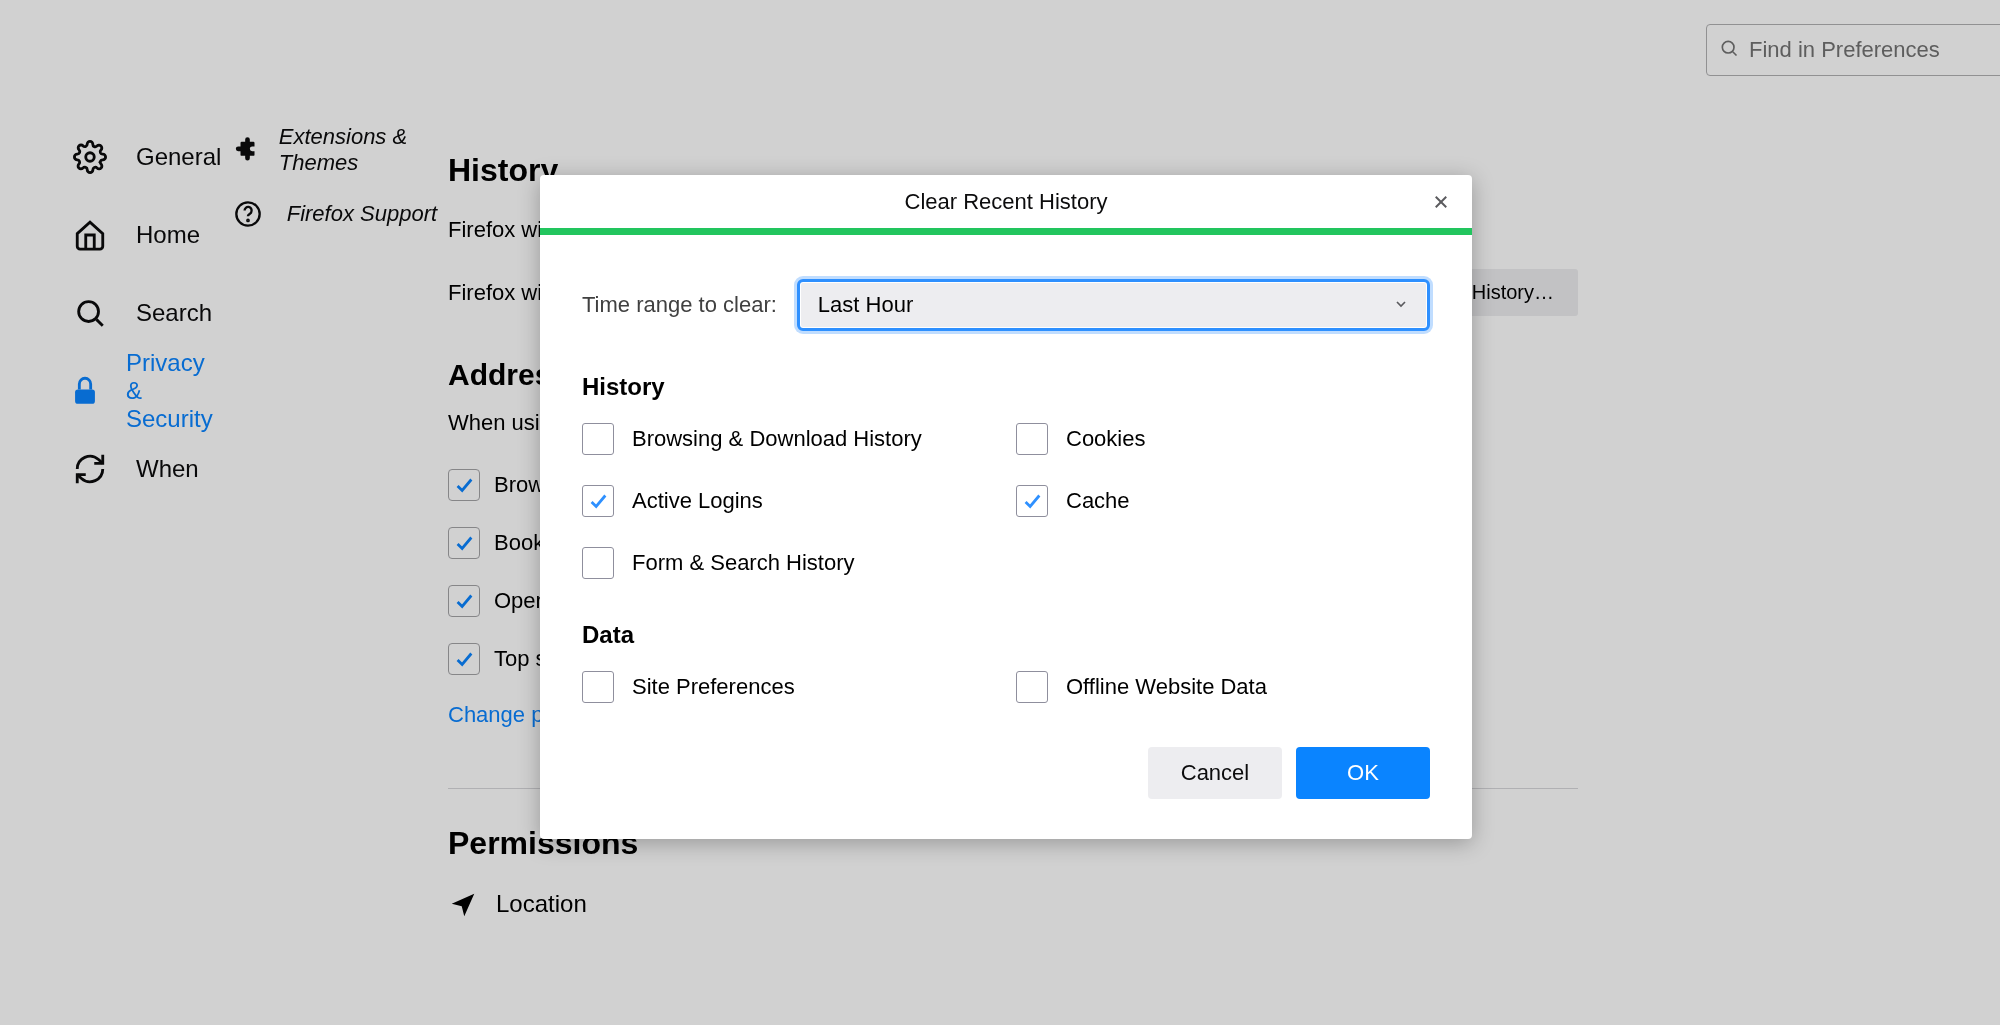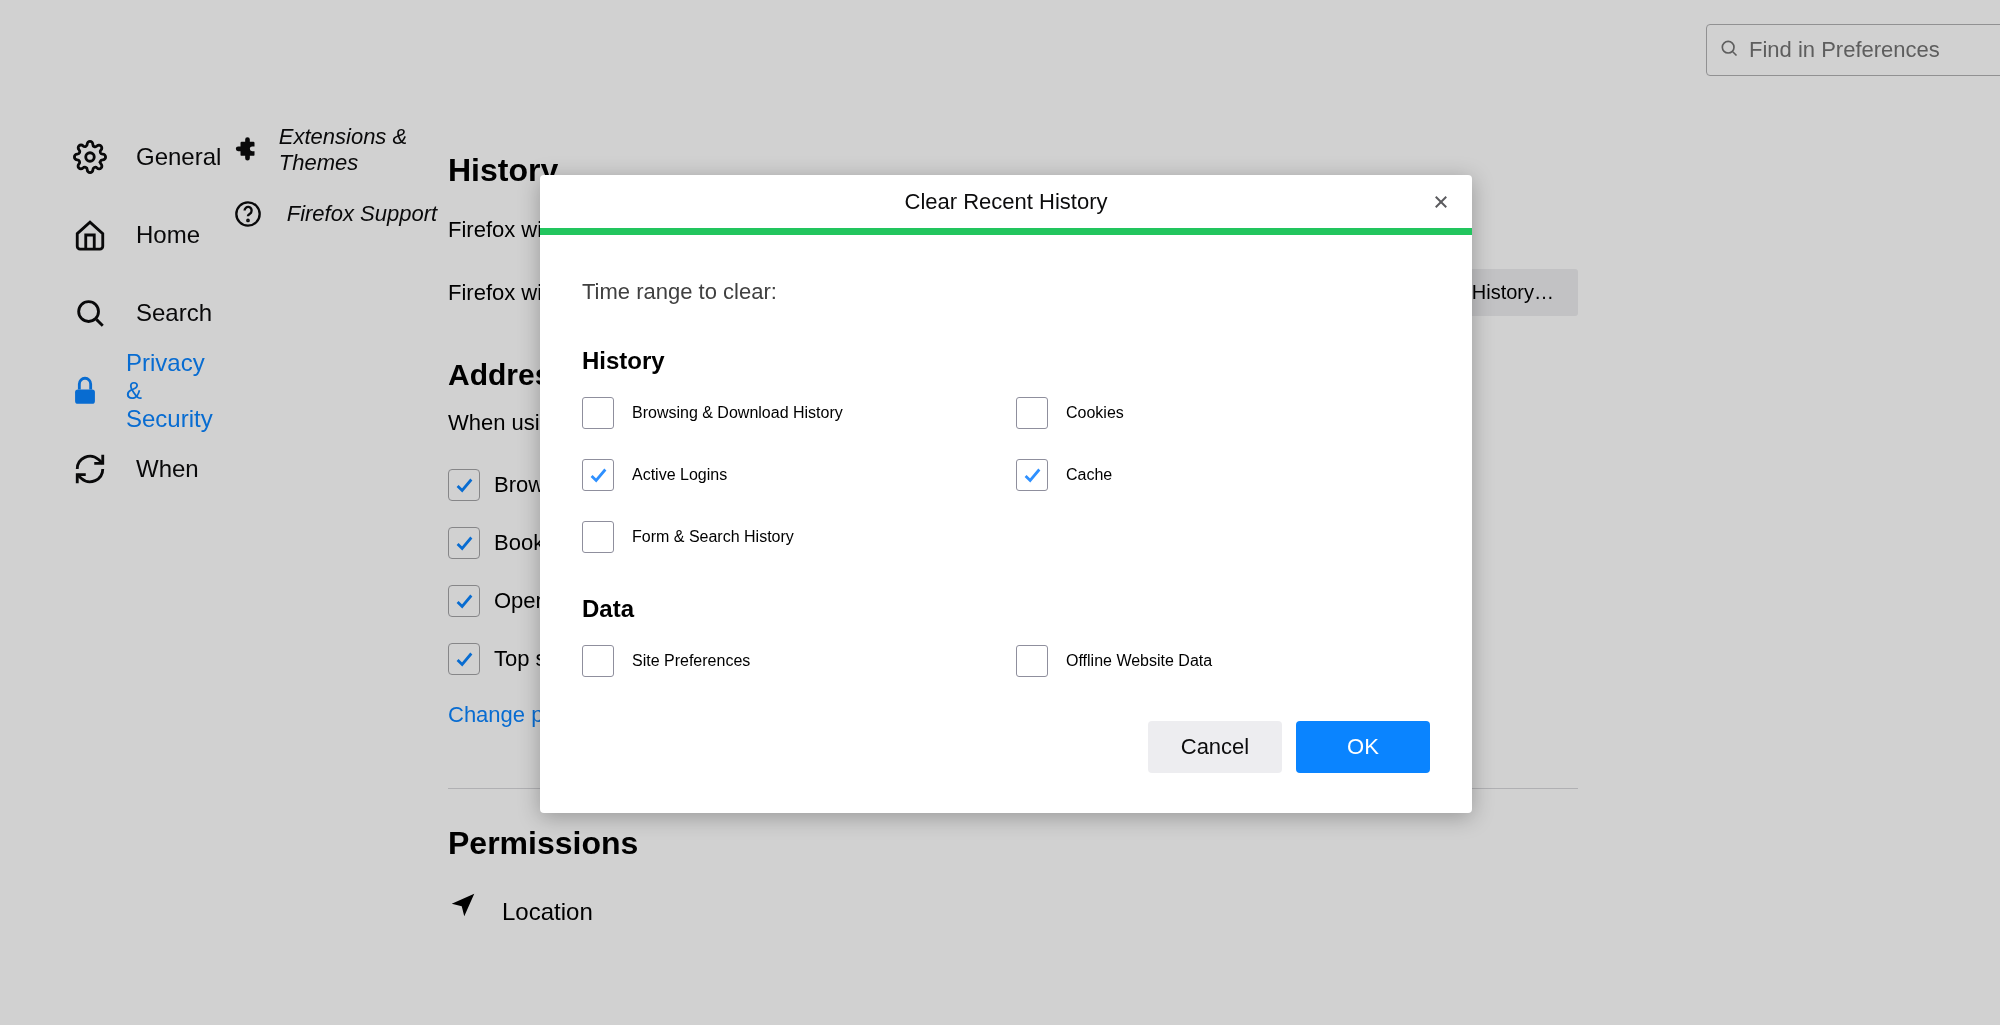--- a/index.html
+++ b/index.html
@@ -35,36 +35,36 @@
 
   h2 { font-size: 30px; font-weight: 700; margin-top: 42px; margin-bottom: 18px; }
   .sub { font-size: 22px; margin-bottom: 20px; }
   .chk-row { display: flex; align-items: center; height: 58px; font-size: 22px; }
   .chk { width: 32px; height: 32px; border: 1px solid #a4a4a7; border-radius: 4px; margin-right: 14px; display: inline-flex; align-items: center; justify-content: center; background: #fff; }
   .chk svg { width: 22px; height: 22px; stroke: #0a84ff; }
   .link { color: #0a84ff; font-size: 22px; cursor: pointer; margin-top: 14px; display: inline-block; }
   hr { border: none; border-top: 1px solid #d7d7db; margin: 60px 0 36px; }
 
   .perm-row { display: flex; justify-content: space-between; align-items: center; margin-top: 24px; }
-  .perm-left { display: flex; align-items: flex-end; gap: 24px; font-size: 24px; }
+  .perm-left { display: flex; align-items: flex-start; gap: 18px; font-size: 24px; }
   .perm-left svg { width: 30px; height: 30px; }
 
   
   .dialog { position: absolute; top: 175px; left: 540px; width: 932px; background: #fff; border-radius: 4px; z-index: 10; box-shadow: 0 4px 22px rgba(0,0,0,0.28); }
   .dlg-head { height: 60px; display: flex; align-items: center; justify-content: center; position: relative; border-bottom: 7px solid #22c55e; font-size: 22px; color: #0c0c0d; }
   .dlg-close { position: absolute; right: 18px; top: 50%; transform: translateY(-50%); width: 26px; height: 26px; color: #5a5a5e; cursor: pointer; display: flex; align-items: center; justify-content: center; }
   .dlg-body { padding: 44px 42px 40px; }
   .dlg-row { display: flex; align-items: center; gap: 20px; }
   .dlg-label { font-size: 22px; color: #404040; }
   .select { flex: 1; height: 52px; border: 3px solid #2e90ff; border-radius: 6px; box-shadow: 0 0 0 1px #fff inset, 0 0 0 3px rgba(46,144,255,0.3); display: flex; align-items: center; justify-content: space-between; padding: 0 18px; font-size: 22px; background: #ededf0; cursor: pointer; }
   .select .chev { color: #5a5a5e; }
   .sect { margin-top: 42px; }
   .sect h3 { font-size: 24px; font-weight: 700; margin-bottom: 22px; }
   .grid { display: grid; grid-template-columns: 1fr 1fr; row-gap: 30px; column-gap: 20px; }
-  .opt { display: flex; align-items: center; gap: 18px; font-size: 16px; }
+  .opt { display: flex; align-items: center; gap: 18px; font-size: 22px; }
   .cb { width: 32px; height: 32px; border: 1px solid #8f8f9d; border-radius: 3px; display: inline-flex; align-items: center; justify-content: center; background: #fff; cursor: pointer; }
   .cb svg { width: 22px; height: 22px; stroke: #2e90ff; display: none; }
   .cb.checked svg { display: block; }
   .dlg-foot { display: flex; justify-content: flex-end; gap: 14px; margin-top: 44px; }
   .btn { height: 52px; padding: 0 28px; border: none; border-radius: 4px; font-size: 22px; cursor: pointer; }
   .btn.cancel { background: #ededf0; color: #0c0c0d; min-width: 134px; }
   .btn.ok { background: #0a84ff; color: #fff; min-width: 134px; }
 </style>
 </head>
 <body>
@@ -223,20 +223,28 @@
     <span class="dlg-close">
       <svg viewBox="0 0 24 24" width="18" height="18" fill="none" stroke="currentColor" stroke-width="2.5">
           <line x1="5" y1="5" x2="19" y2="19"></line>
           <line x1="19" y1="5" x2="5" y2="19"></line>
         </svg>
     </span>
   </div>
   <div class="dlg-body">
     <div class="dlg-row">
       <span class="dlg-label">Time range to clear:</span>
+      <div class="select">
+        <span>Last Hour</span>
+        <span class="chev">
+          <svg width="16" height="16" viewBox="0 0 24 24" fill="none" stroke="currentColor" stroke-width="2.5">
+              <polyline points="6 9 12 15 18 9"></polyline>
+            </svg>
+        </span>
+      </div>
     </div>
 
     <div class="sect">
       <h3>History</h3>
       <div class="grid">
         <div class="opt">
           <span class="cb"></span>
           <span>Browsing &amp; Download History</span>
         </div>
         <div class="opt">

